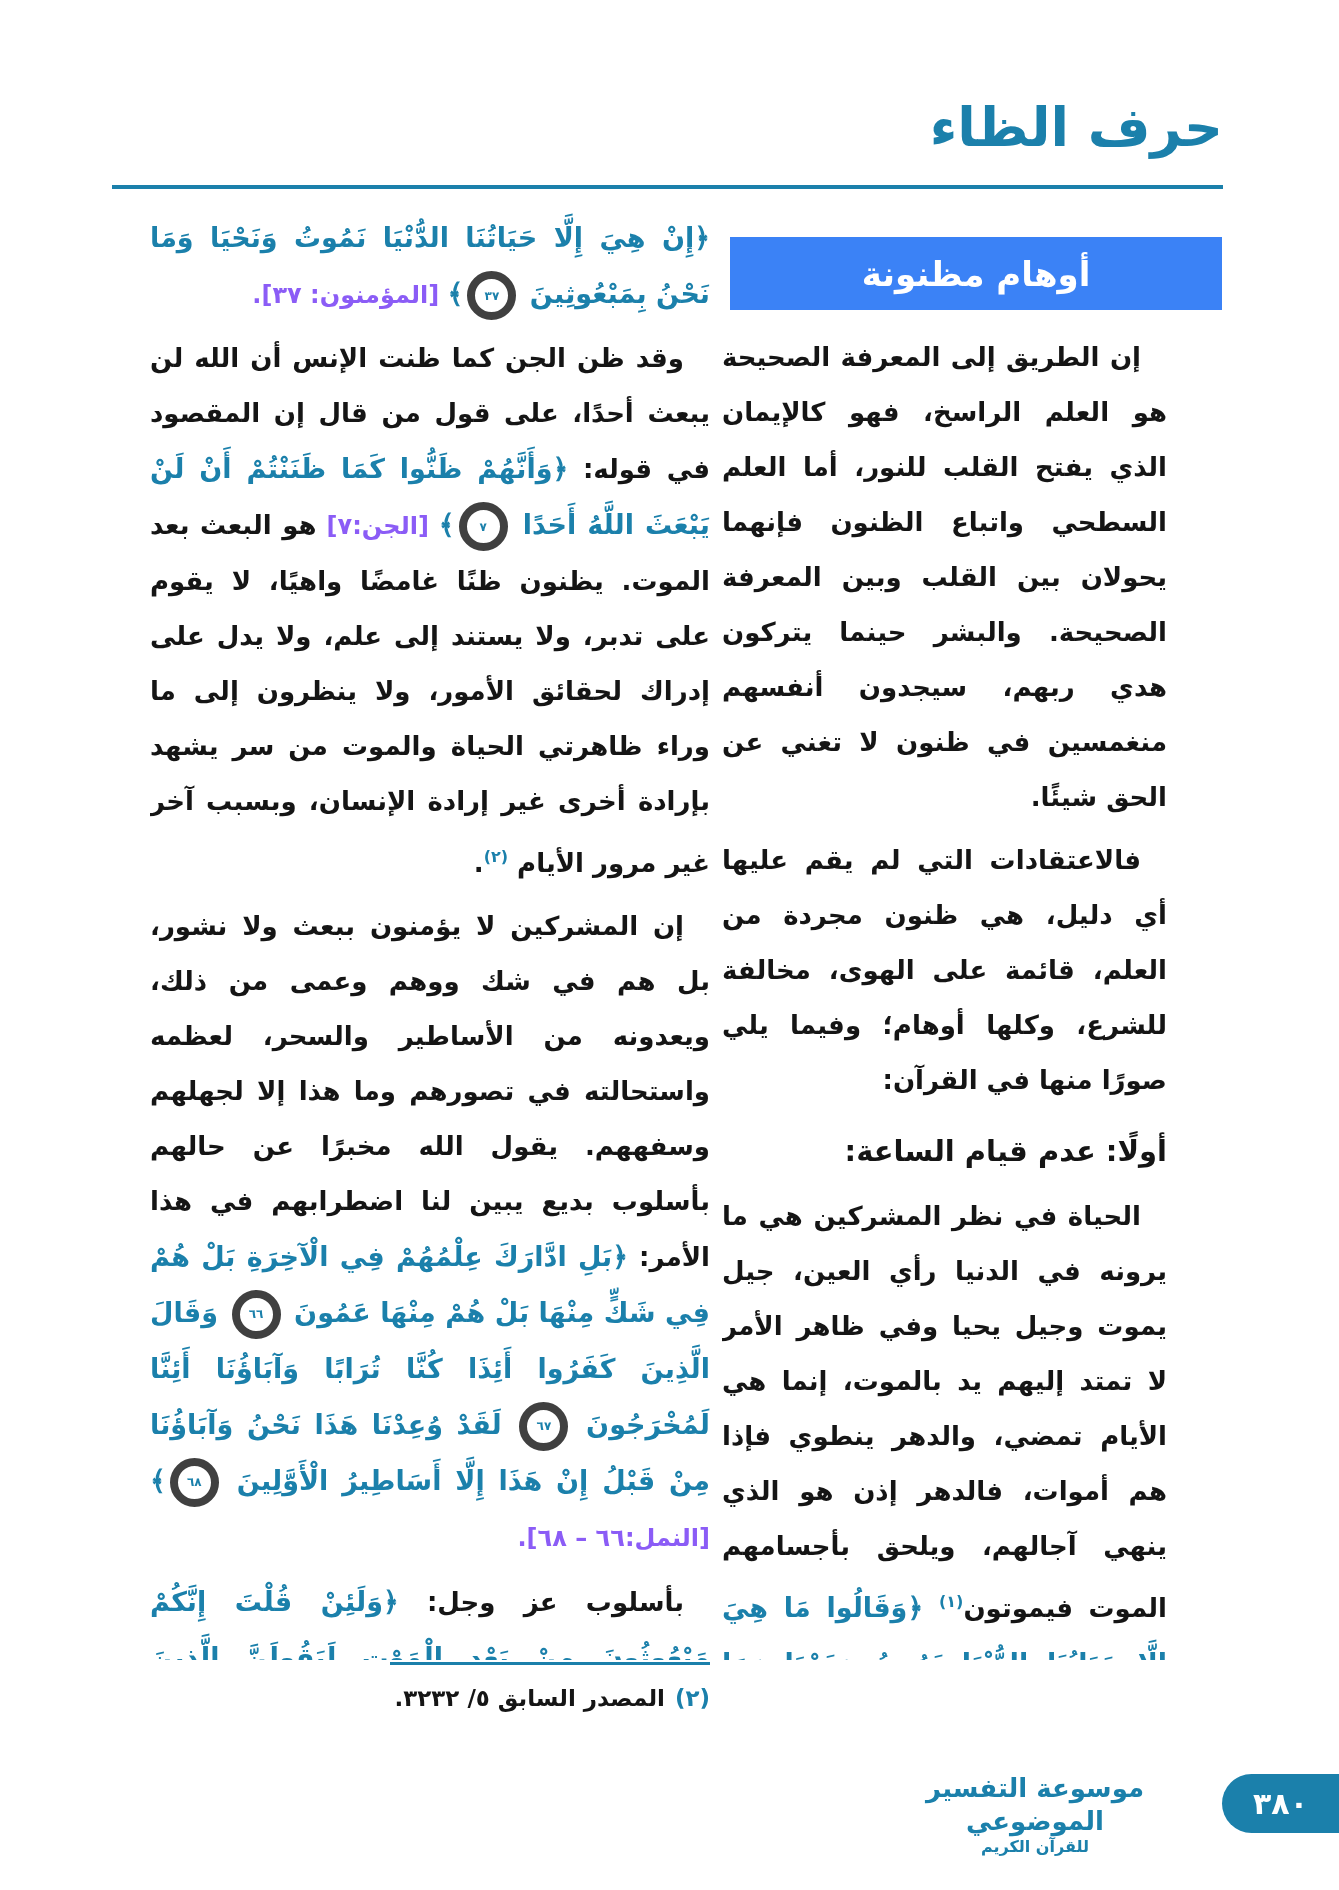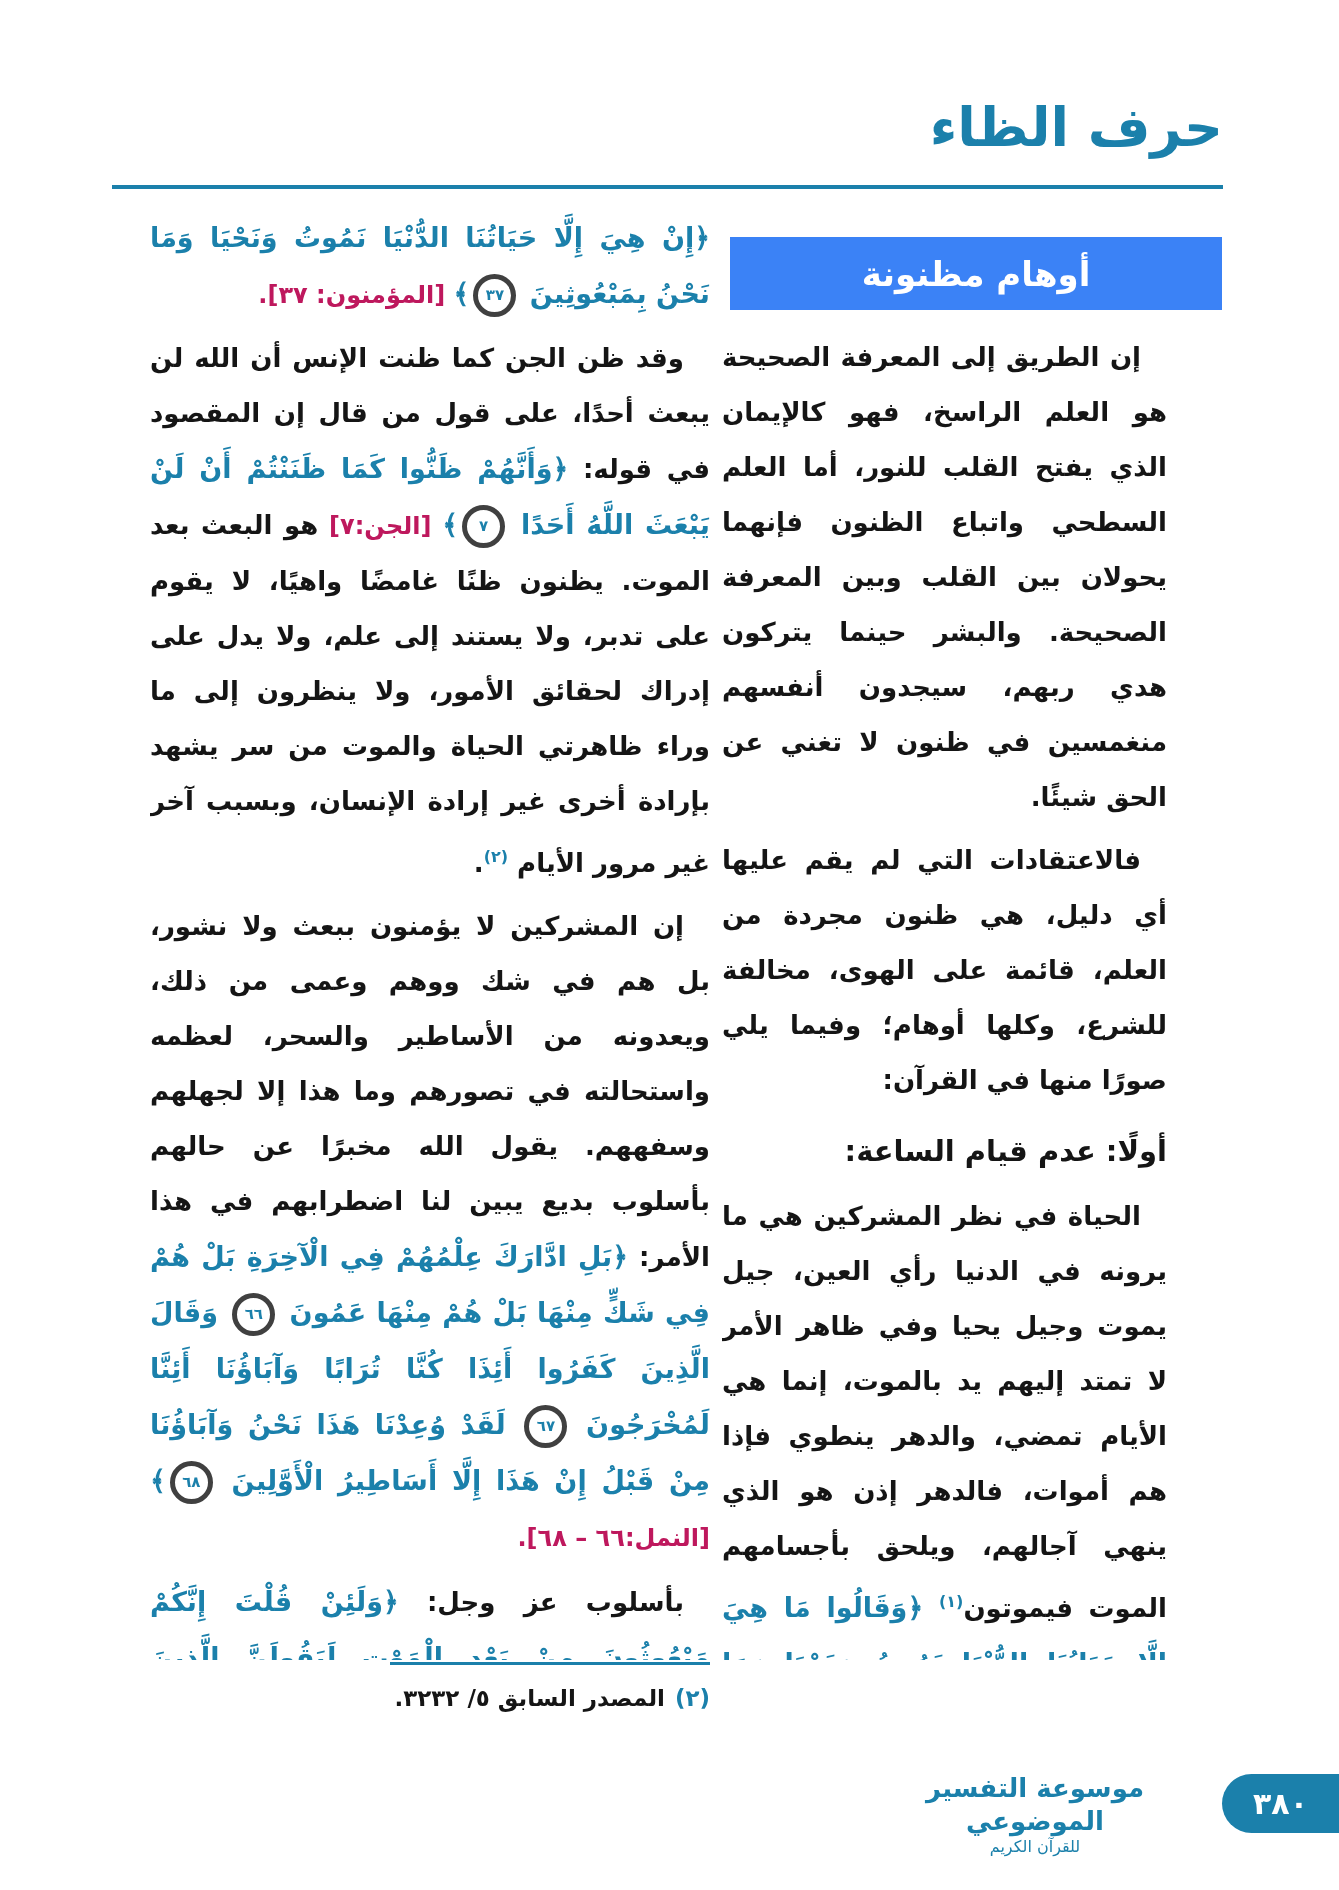--- a/index.html
+++ b/index.html
@@ -29,42 +29,42 @@
   .section-box .t{color:#ffffff;font-size:34px;font-weight:bold;}
   
   .col{position:absolute;overflow:hidden;text-align:justify;color:#151515;}
   .col-right{top:330px;left:722px;width:445px;height:1330px;}
   .col-left{top:210px;left:150px;width:560px;height:1450px;}
   .block{font-size:26px;line-height:55px;font-weight:bold;margin:0 0 8px 0;}
   .block.indent{text-indent:26px;}
   .block.subheading{color:#1b80ab;font-size:29px;margin:16px 0 10px 0;text-align:right;}
   .run-body{color:#151515;}
   .run-quran{color:#1b80ab;font-size:27px;}
-  .run-ref{color:#be185d;font-size:24px;}
+  .run-ref{color:#8b5cf6;font-size:24px;}
   .run-sup{color:#1b80ab;font-size:16px;vertical-align:super;font-weight:bold;}
   .run-ayah{
     display:inline-flex;align-items:center;justify-content:center;
-    width:33px;height:33px;border:5px solid #404040;border-radius:50%;
-    color:#1b80ab;font-size:15px;font-weight:bold;vertical-align:middle;
+    width:33px;height:33px;border:8px solid #404040;border-radius:50%;
+    color:#1b80ab;font-size:12px;font-weight:bold;vertical-align:middle;
     margin:0 4px;line-height:1;text-indent:0;
   }
   
   .footnote{position:absolute;top:1662px;}
   .footnote-right{left:722px;width:445px;}
   .footnote-left{left:150px;width:560px;}
   .fn-rule{width:320px;height:3px;background:#1b80ab;margin-bottom:16px;}
   .fn-text{font-size:23px;font-weight:bold;color:#151515;text-align:right;line-height:34px;}
   .fn-text .marker{color:#1b80ab;margin-left:10px;}
   
   .logo{
     position:absolute;top:1772px;left:900px;width:270px;
     text-align:center;color:#1b80ab;line-height:1.25;
   }
   .logo .l1{font-size:26px;font-weight:bold;}
-  .logo .l2{font-size:16px;font-weight:normal;}
+  .logo .l2{font-size:16px;font-weight:bold;}
   .page-pill{
     position:absolute;top:1774px;left:1222px;width:117px;height:59px;
     background:#1b80ab;border-radius:30px 0 0 30px;
     display:flex;align-items:center;justify-content:center;
   }
   .page-pill .num{color:#ffffff;font-size:30px;font-weight:bold;letter-spacing:2px;}
 </style>
 </head>
 <body>
 

